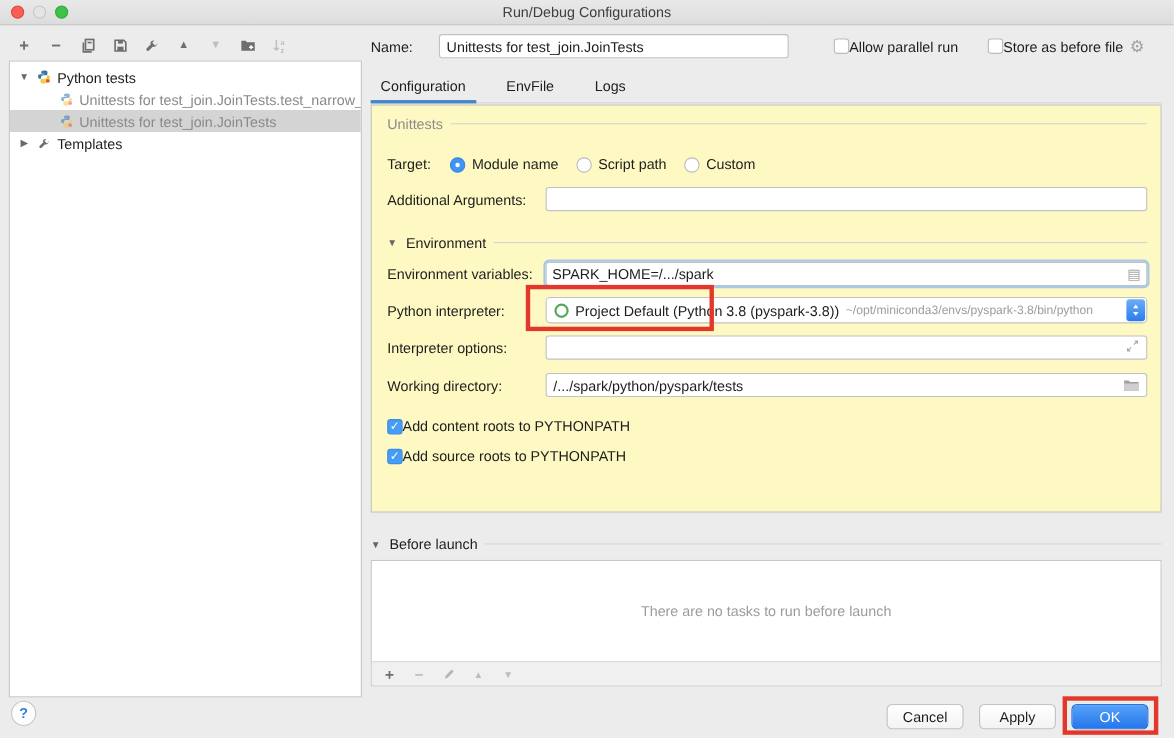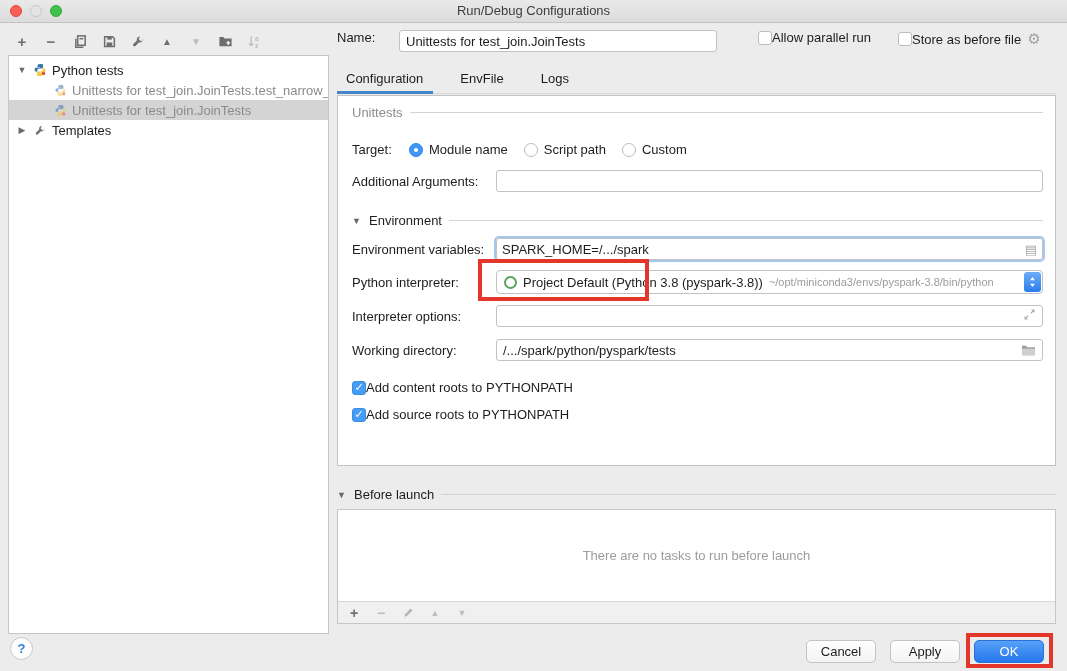--- a/index.html
+++ b/index.html
@@ -29,40 +29,40 @@
   .trow{height:20px;display:flex;align-items:center;gap:5px;white-space:nowrap;padding-left:7px;cursor:default}
   .twisty{width:12px;text-align:center;color:#6a6a6a;font-size:9px;flex:none}
   .trow .ticon{width:14px;height:14px;flex:none;display:flex;align-items:center;justify-content:center}
   .trow.indent{padding-left:44px}
   .trow.selected{background:#d4d4d4}
   .bold{font-weight:normal}
   .graytxt{color:#8a8a8a}
   .faded{opacity:.55}
   
   .right{position:absolute;left:337px;top:30px;width:719px}
-  .name-row{display:flex;align-items:flex-start;height:24px}
+  .name-row{display:flex;align-items:center;height:24px}
   .name-row .nlabel{width:62px;flex:none}
   .txt{height:20px;border:1px solid #c2c2c2;border-radius:3px;background:#fff;padding:0 6px;
     font-family:"Liberation Sans",sans-serif;font-size:13px;color:#1d1d1d;box-sizing:content-box}
   .name-input{width:304px}
   .cbrow{display:flex;align-items:center;}
   .cb{width:14px;height:14px;border-radius:3px;box-sizing:border-box;flex:none;
     display:flex;align-items:center;justify-content:center;font-size:11px;color:#fff}
   .cb.unchecked{background:#fff;border:1px solid #bcbcbc}
   .cb.checked{background:#459df5;border:1px solid #3c8de4}
   .hdr-cb1{margin-left:41px}
   .hdr-cb2{margin-left:27px}
   .gear{color:#a2a2a2;font-size:15px;margin-left:6px}
   
   .tabs{display:flex;margin-top:13px;border-bottom:1px solid #d6d6d6;height:26px;align-items:flex-end;
     padding-left:9px;gap:37px}
   .tab{padding-bottom:7px;position:relative;cursor:default}
   .tab.active::after{content:"";position:absolute;left:-9px;right:-10px;bottom:-1px;height:3px;background:#4285c9}
   
-  .group{border:1px solid #c2c2c2;margin-top:1px;height:371px;background:#ffffff;
+  .group{border:1px solid #c2c2c2;margin-top:1px;height:371px;background:#fef9c3;
     padding:0 12px 0 14px;box-sizing:border-box}
   .sec-head{display:flex;align-items:center;gap:7px}
   .sec-head .stitle{color:#8c8c8c}
   .sec-head .dtitle{color:#1d1d1d}
   .sec-line{flex:1;height:1px;background:#d4d4d4}
   .tri{color:#666;font-size:9px;width:10px;flex:none}
   .frow{display:flex;align-items:center}
   .flabel{width:144px;flex:none}
   .grow{flex:1}
   .browse-btn{margin-left:8px;width:24px;height:20px;border:1px solid #c2c2c2;border-radius:3px;

